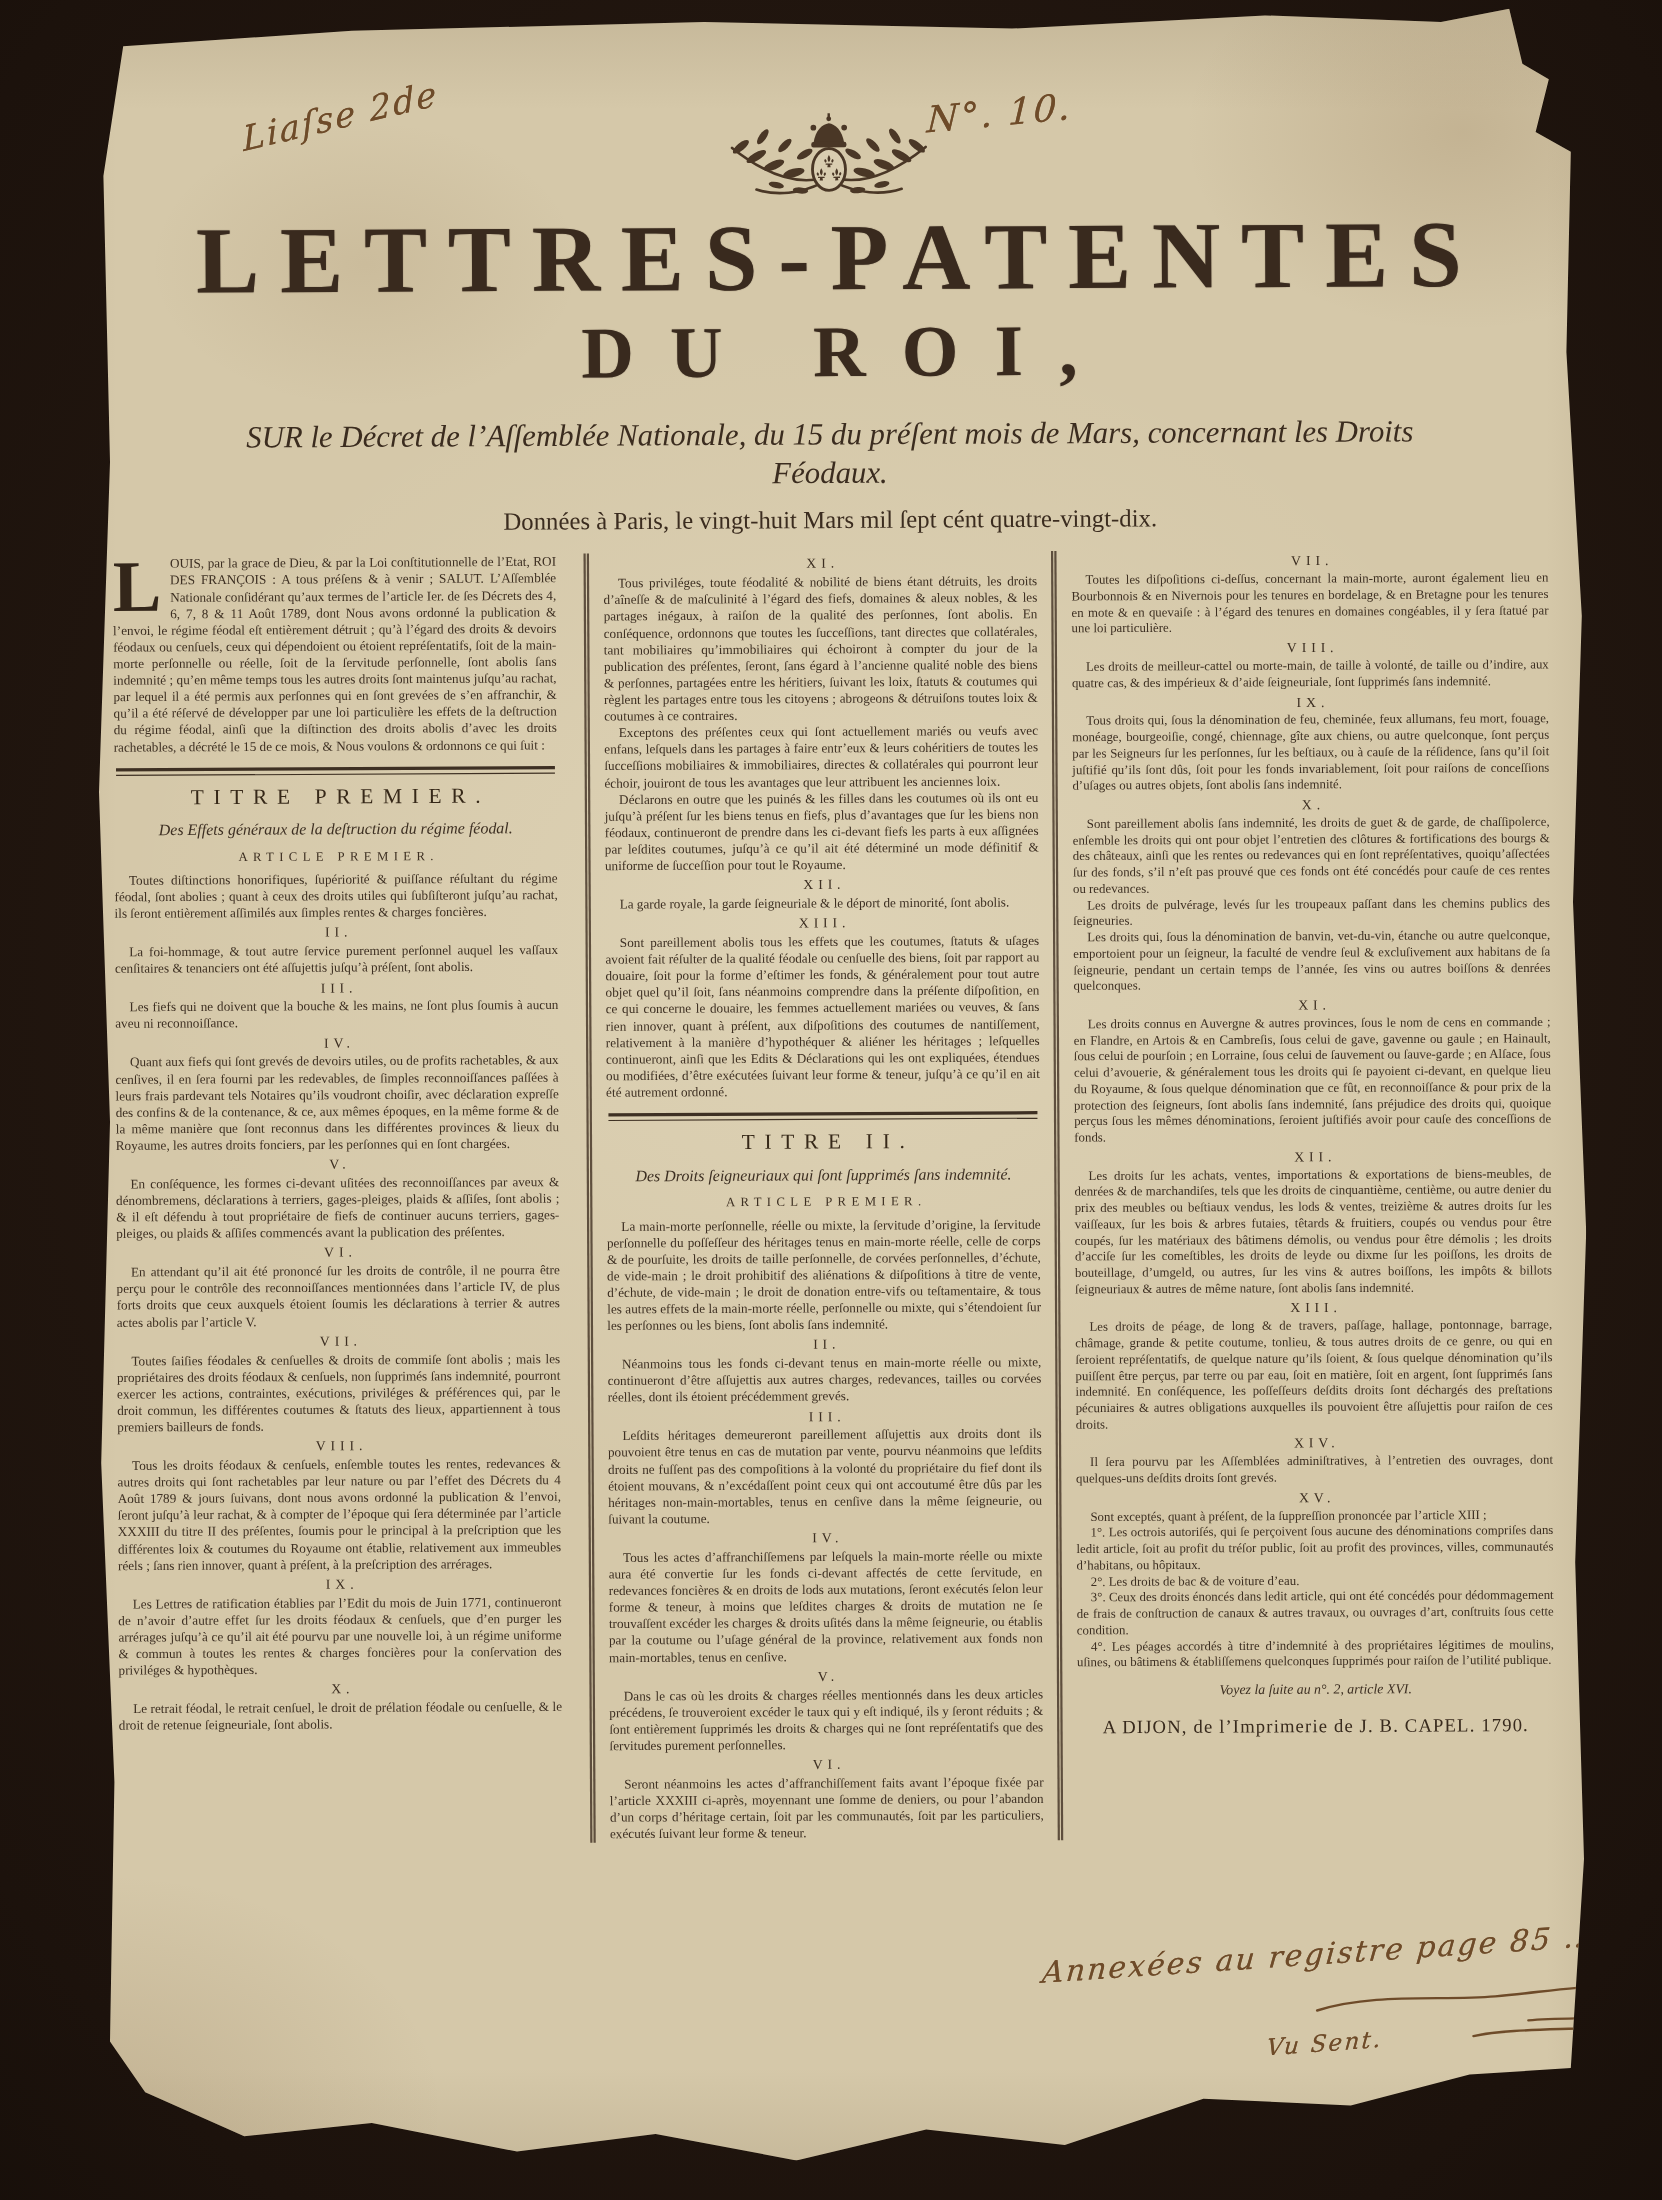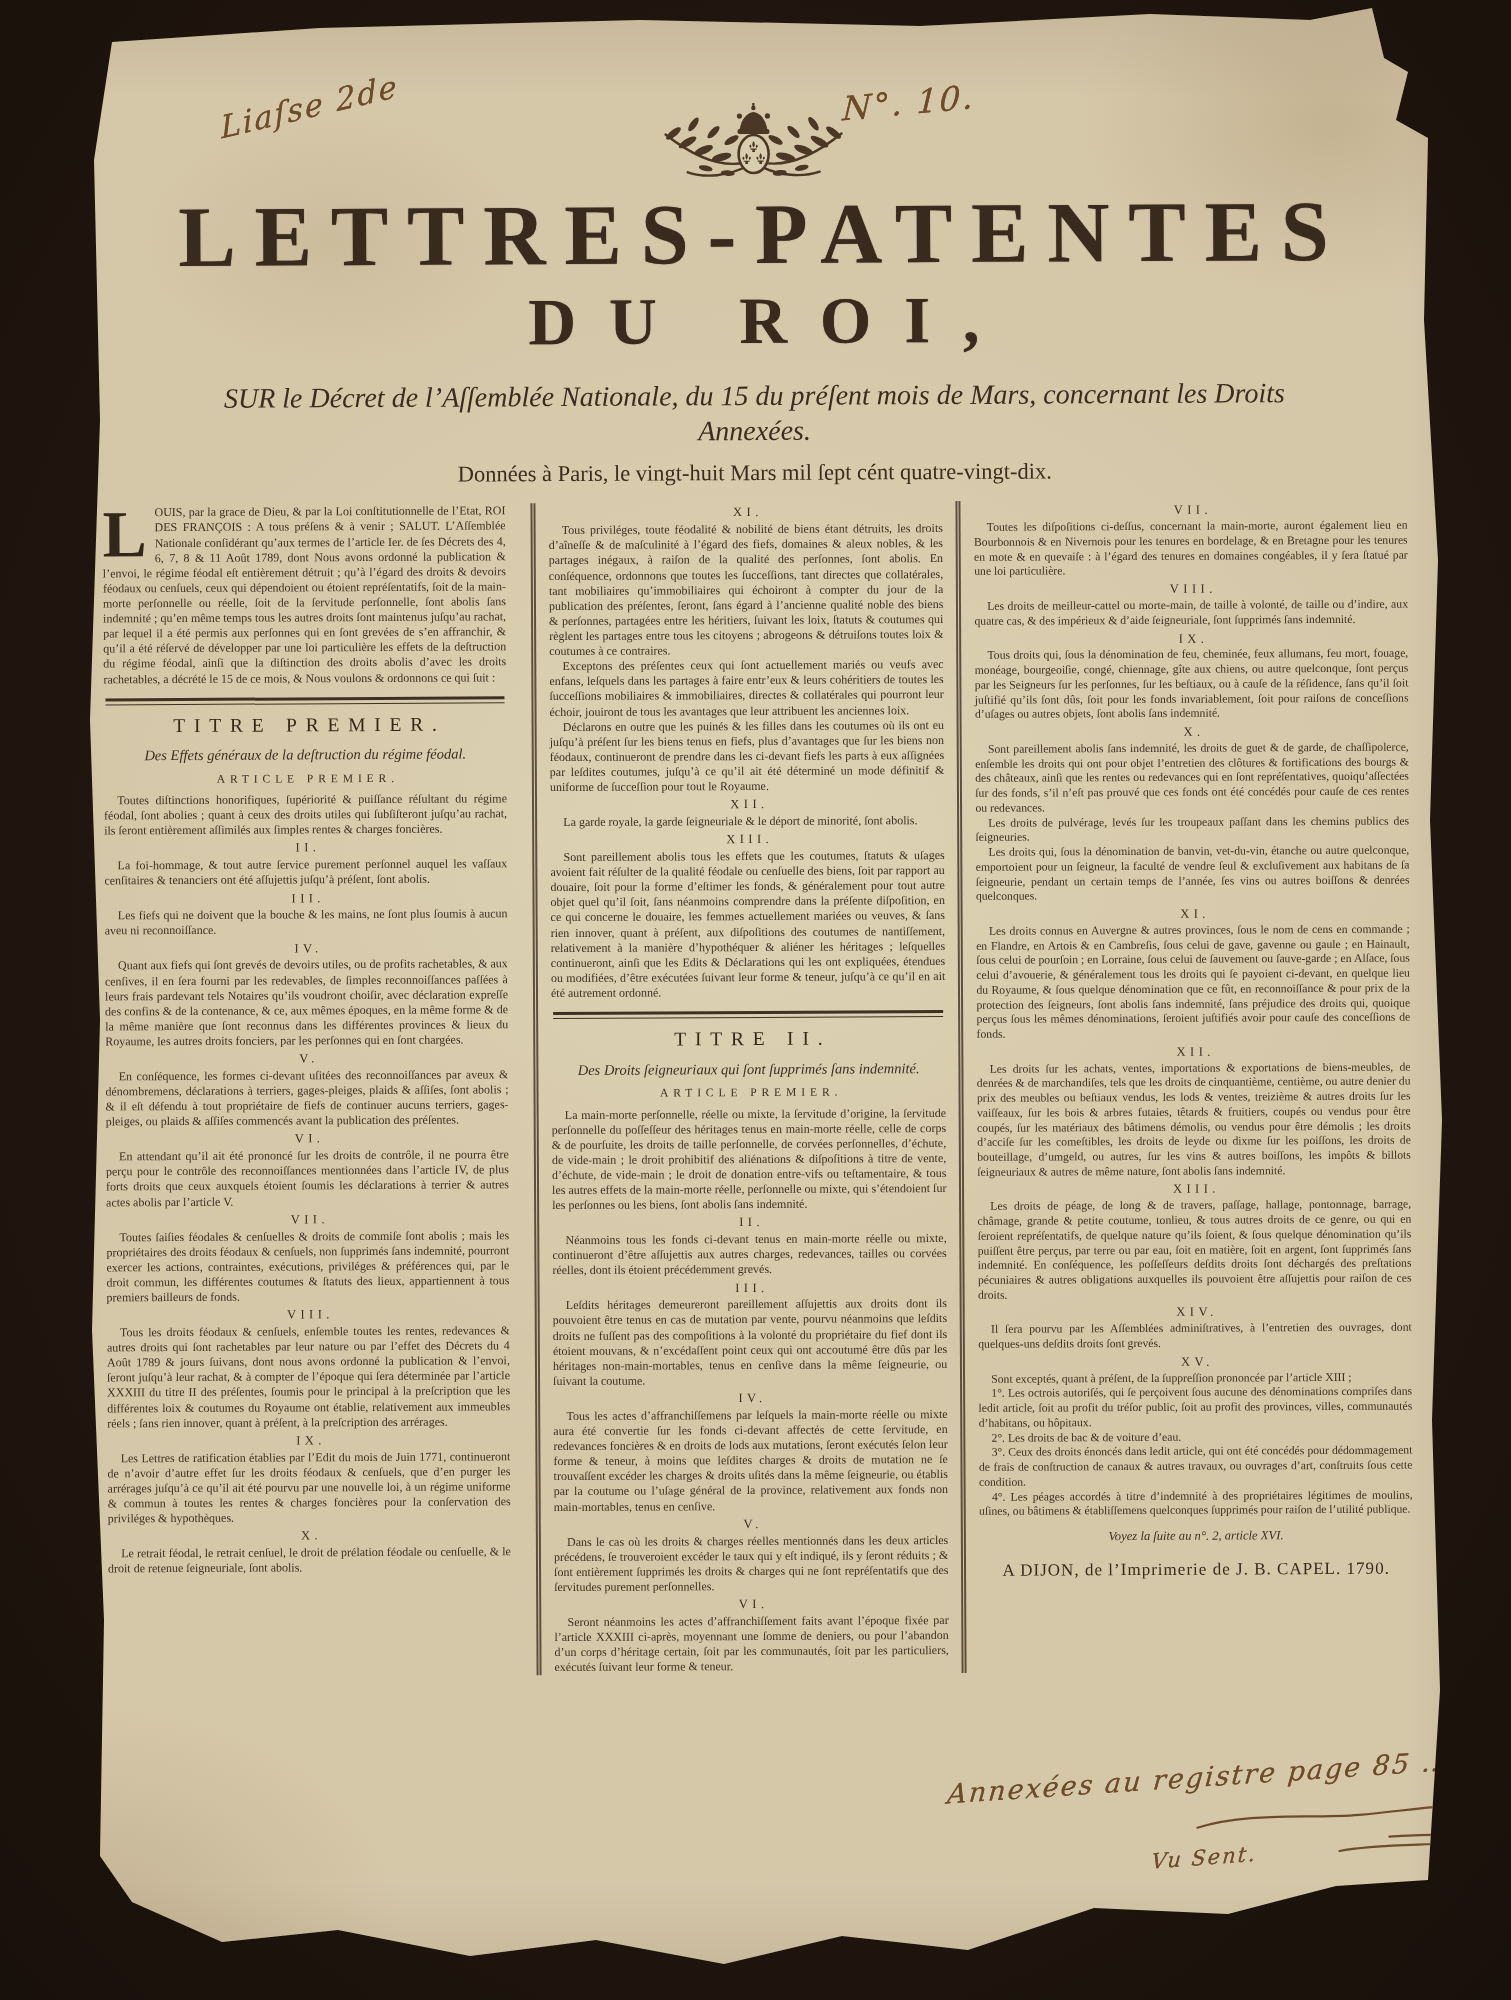--- a/index.html
+++ b/index.html
@@ -113,21 +113,21 @@
             <path transform="translate(118,44)" d="M0,-5 C1.7,-2.5 1.7,-.5 0,1.6 C-1.7,-.5 -1.7,-2.5 0,-5 M-3.3,-1.5 C-1.8,-.2 -1.8,.9 -3,1.9 C-4.5,.7 -4.7,-.8 -3.3,-1.5 M3.3,-1.5 C4.7,-.8 4.5,.7 3,1.9 C1.8,.9 1.8,-.2 3.3,-1.5 M-3,2.6 L3,2.6 L3,3.8 L-3,3.8 Z M-1.1,3.8 L1.1,3.8 L1.5,6 L-1.5,6 Z"></path>
             <path transform="translate(111,56)" d="M0,-5 C1.7,-2.5 1.7,-.5 0,1.6 C-1.7,-.5 -1.7,-2.5 0,-5 M-3.3,-1.5 C-1.8,-.2 -1.8,.9 -3,1.9 C-4.5,.7 -4.7,-.8 -3.3,-1.5 M3.3,-1.5 C4.7,-.8 4.5,.7 3,1.9 C1.8,.9 1.8,-.2 3.3,-1.5 M-3,2.6 L3,2.6 L3,3.8 L-3,3.8 Z M-1.1,3.8 L1.1,3.8 L1.5,6 L-1.5,6 Z"></path>
             <path transform="translate(125,56)" d="M0,-5 C1.7,-2.5 1.7,-.5 0,1.6 C-1.7,-.5 -1.7,-2.5 0,-5 M-3.3,-1.5 C-1.8,-.2 -1.8,.9 -3,1.9 C-4.5,.7 -4.7,-.8 -3.3,-1.5 M3.3,-1.5 C4.7,-.8 4.5,.7 3,1.9 C1.8,.9 1.8,-.2 3.3,-1.5 M-3,2.6 L3,2.6 L3,3.8 L-3,3.8 Z M-1.1,3.8 L1.1,3.8 L1.5,6 L-1.5,6 Z"></path>
           </g>
         </g>
       </svg>
 
       <h1 class="title1">LETTRES-PATENTES</h1>
       <h2 class="title2">DU ROI,</h2>
 
-      <p class="subtitle"><span>SUR le Décret de l’Aſſemblée Nationale, du 15 du préſent mois de Mars, concernant les Droits</span><br><span>Annexées.</span></p>
+      <p class="subtitle"><span>SUR le Décret de l’Aſſemblée Nationale, du 15 du préſent mois de Mars, concernant les Droits</span><br><span>Féodaux.</span></p>
 
       <p class="dateline">Données à Paris, le vingt-huit Mars mil ſept cént quatre-vingt-dix.</p>
 
       <div class="cols">
         <div class="col col1">
             <div class="blk blk-opening"><span class="dropcap">L</span>OUIS, par la grace de Dieu, &amp; par la Loi conſtitutionnelle de l’Etat, ROI DES FRANÇOIS : A tous préſens &amp; à venir ; SALUT. L’Aſſemblée Nationale conſidérant qu’aux termes de l’article Ier. de ſes Décrets des 4, 6, 7, 8 &amp; 11 Août 1789, dont Nous avons ordonné la publication &amp; l’envoi, le régime féodal eſt entièrement détruit ; qu’à l’égard des droits &amp; devoirs féodaux ou cenſuels, ceux qui dépendoient ou étoient repréſentatifs, ſoit de la main-morte perſonnelle ou réelle, ſoit de la ſervitude perſonnelle, ſont abolis ſans indemnité ; qu’en même temps tous les autres droits ſont maintenus juſqu’au rachat, par lequel il a été permis aux perſonnes qui en ſont grevées de s’en affranchir, &amp; qu’il a été réſervé de développer par une loi particulière les effets de la deſtruction du régime féodal, ainſi que la diſtinction des droits abolis d’avec les droits rachetables, a décrété le 15 de ce mois, &amp; Nous voulons &amp; ordonnons ce qui ſuit :</div>
             <div class="blk blk-rule"></div>
             <div class="blk blk-titre">TITRE PREMIER.</div>
             <div class="blk blk-tsub">Des Effets généraux de la deſtruction du régime féodal.</div>
             <div class="blk blk-artp">ARTICLE PREMIER.</div>

